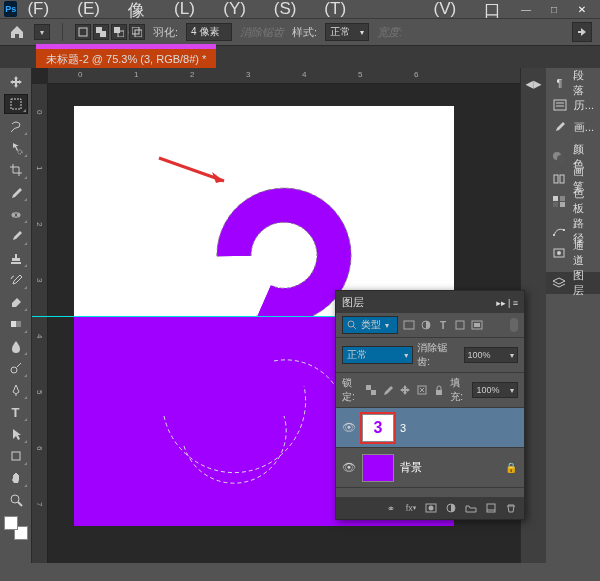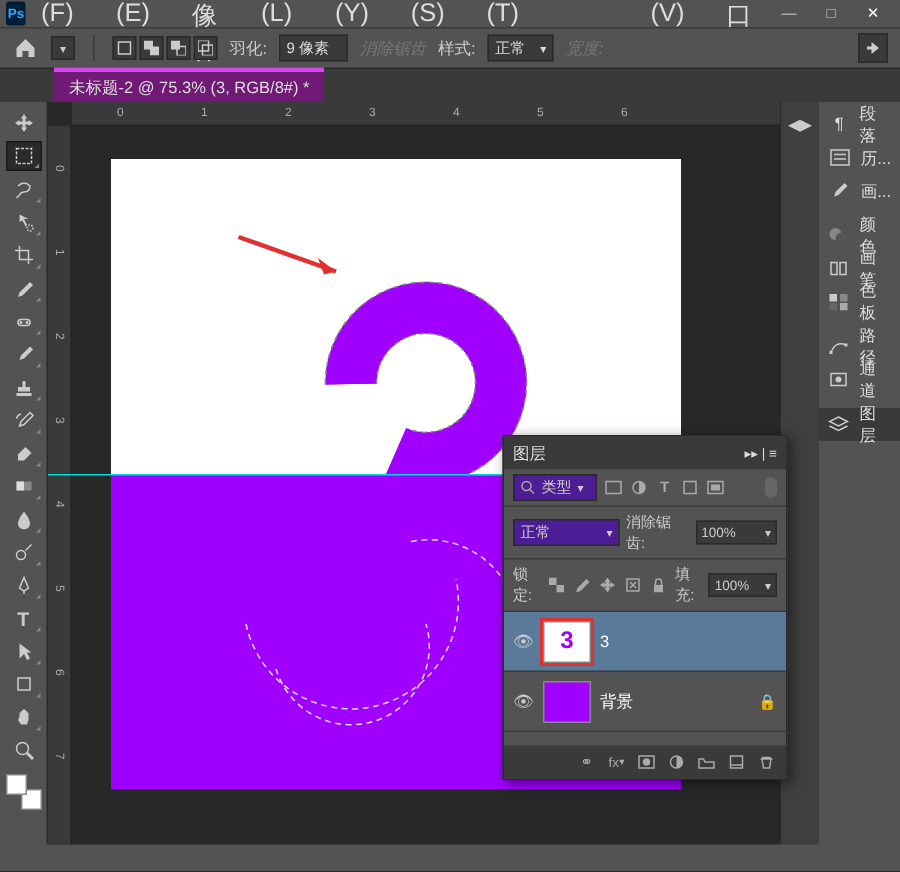--- a/index.html
+++ b/index.html
@@ -17,21 +17,21 @@
   .home-icon { width: 18px; height: 16px; }
   .opt-sep { width: 1px; height: 18px; background: #3a3a3a; margin: 0 4px; }
   .dd { width: 16px; height: 16px; background: #3a3a3a; border: 1px solid #2a2a2a; display: flex; align-items: center; justify-content: center; }
   .shape-row { display: flex; gap: 2px; }
   .shape-btn { width: 16px; height: 16px; background: #3a3a3a; border: 1px solid #2a2a2a; display: flex; align-items: center; justify-content: center; }
   .feather-in { width: 46px; height: 18px; background: #3a3a3a; border: 1px solid #2a2a2a; color: #ddd; font-size: 10px; padding: 0 4px; display: flex; align-items: center; }
   .style-dd { width: 44px; height: 18px; background: #3a3a3a; border: 1px solid #2a2a2a; color: #ddd; font-size: 10px; padding: 0 4px; display: flex; align-items: center; justify-content: space-between; }
   .tr { font-size: 8px; }
   .share-ic { width: 20px; height: 20px; background: #3a3a3a; border: 1px solid #2a2a2a; display: flex; align-items: center; justify-content: center; margin-left: auto; }
   .tabrow { height: 22px; background: #3a3a3a; display: flex; align-items: center; padding-left: 36px; color: #ddd; font-size: 11px; }
-  .tab { padding: 3px 10px; background: #701a75; border-top: 3px solid #d946ef; }
+  .tab { padding: 3px 10px; background: #c2410c; border-top: 5px solid #d946ef; }
   .main { position: absolute; top: 68px; left: 0; right: 0; bottom: 18px; display: flex; }
   .tools { width: 32px; background: #535353; border-right: 1px solid #2a2a2a; display: flex; flex-direction: column; align-items: center; padding-top: 4px; gap: 2px; }
   .tool { width: 24px; height: 20px; display: flex; align-items: center; justify-content: center; color: #ccc; font-size: 13px; position: relative; }
   .tool.sel { background: #2a2a2a; border: 1px solid #1a1a1a; }
   .tool-corner { position: absolute; right: 1px; bottom: 1px; width: 0; height: 0; border-right: 3px solid #888; border-top: 3px solid transparent; }
   .swatches { width: 24px; height: 24px; position: relative; margin-top: 4px; }
   .sw-fg { position: absolute; top: 0; left: 0; width: 14px; height: 14px; background: #fff; border: 1px solid #888; }
   .sw-bg { position: absolute; bottom: 0; right: 0; width: 14px; height: 14px; background: #fff; border: 1px solid #888; }
   .canvas-area { flex: 1; background: #282828; position: relative; overflow: hidden; }
   .ruler-h { position: absolute; top: 0; left: 16px; right: 0; height: 16px; background: #3a3a3a; border-bottom: 1px solid #222; }
@@ -46,21 +46,21 @@
   .rpanel { width: 80px; background: #535353; border-left: 1px solid #2a2a2a; display: flex; }
   .collapsed { width: 30px; background: #3f3f3f; display: flex; flex-direction: column; align-items: center; padding-top: 6px; gap: 8px; }
   .coll-ic { width: 18px; height: 18px; display: flex; align-items: center; justify-content: center; color: #ccc; }
   .rlist { flex: 1; display: flex; flex-direction: column; padding-top: 4px; }
   .ritem { height: 22px; display: flex; align-items: center; gap: 6px; padding: 0 6px; color: #ddd; font-size: 11px; }
   .ritem.act { background: #3a3a3a; }
   .ritem .ric { width: 16px; height: 14px; display: flex; align-items: center; justify-content: center; }
   .floating-panel { position: absolute; top: 290px; left: 335px; width: 190px; height: 230px; background: #535353; border: 1px solid #2a2a2a; box-shadow: 2px 2px 8px rgba(0,0,0,.5); }
   .fp-hdr { height: 22px; background: #3a3a3a; display: flex; align-items: center; justify-content: space-between; padding: 0 6px; color: #ddd; font-size: 11px; }
   .fp-row { display: flex; align-items: center; gap: 4px; padding: 3px 6px; color: #ccc; font-size: 10px; border-bottom: 1px solid #3a3a3a; }
-  .fp-dd { height: 18px; background: #4c1d95; border: 1px solid #2a2a2a; display: flex; align-items: center; padding: 0 4px; gap: 4px; }
+  .fp-dd { height: 18px; background: #0369a1; border: 1px solid #2a2a2a; display: flex; align-items: center; padding: 0 4px; gap: 4px; }
   .fp-icons { display: flex; gap: 3px; }
   .fp-ic { width: 14px; height: 14px; display: flex; align-items: center; justify-content: center; color: #aaa; font-size: 10px; }
   .pct { width: 55px; height: 16px; background: #3a3a3a; border: 1px solid #2a2a2a; display: flex; align-items: center; justify-content: space-between; padding: 0 3px; font-size: 9px; }
   .layers { height: 96px; overflow: hidden; }
   .layer { height: 40px; display: flex; align-items: center; gap: 6px; padding: 0 6px; border-bottom: 1px solid #3a3a3a; }
   .layer.sel { background: #3a6ea5; background: #5a7a9a; background: #4a6a8a; }
   .layer.sel { background: #5a7a9a; }
   .eye { width: 14px; height: 14px; color: #ccc; font-size: 11px; }
   .thumb { width: 32px; height: 28px; background: #fff; border: 1px solid #888; display: flex; align-items: center; justify-content: center; font-size: 16px; color: #a000ff; font-weight: bold; }
   .thumb.hl { outline: 2px solid #e03030; }
@@ -128,21 +128,21 @@
           </svg>
         </div>
       <div class="shape-btn">
           <svg width="10" height="10">
             <rect x="0" y="0" width="7" height="7" fill="none" stroke="#ccc"></rect>
             <rect x="3" y="3" width="7" height="7" fill="none" stroke="#ccc"></rect>
           </svg>
         </div>
     </div>
     <span>羽化:</span>
-    <div class="feather-in">9 像素</div>
+    <div class="feather-in">4 像素</div>
     <span class="faded">消除锯齿</span>
     <span>样式:</span>
     <div class="style-dd">
         <span>正常</span>
         <span class="tr">▾</span>
       </div>
     <span class="faded">宽度:</span>
     <div class="share-ic">
         <svg width="12" height="12" viewBox="0 0 12 12">
           <path d="M2 10 L2 5 L5 5 L5 2 L10 6 L5 10 L5 7 L2 7" fill="#ccc"></path>

